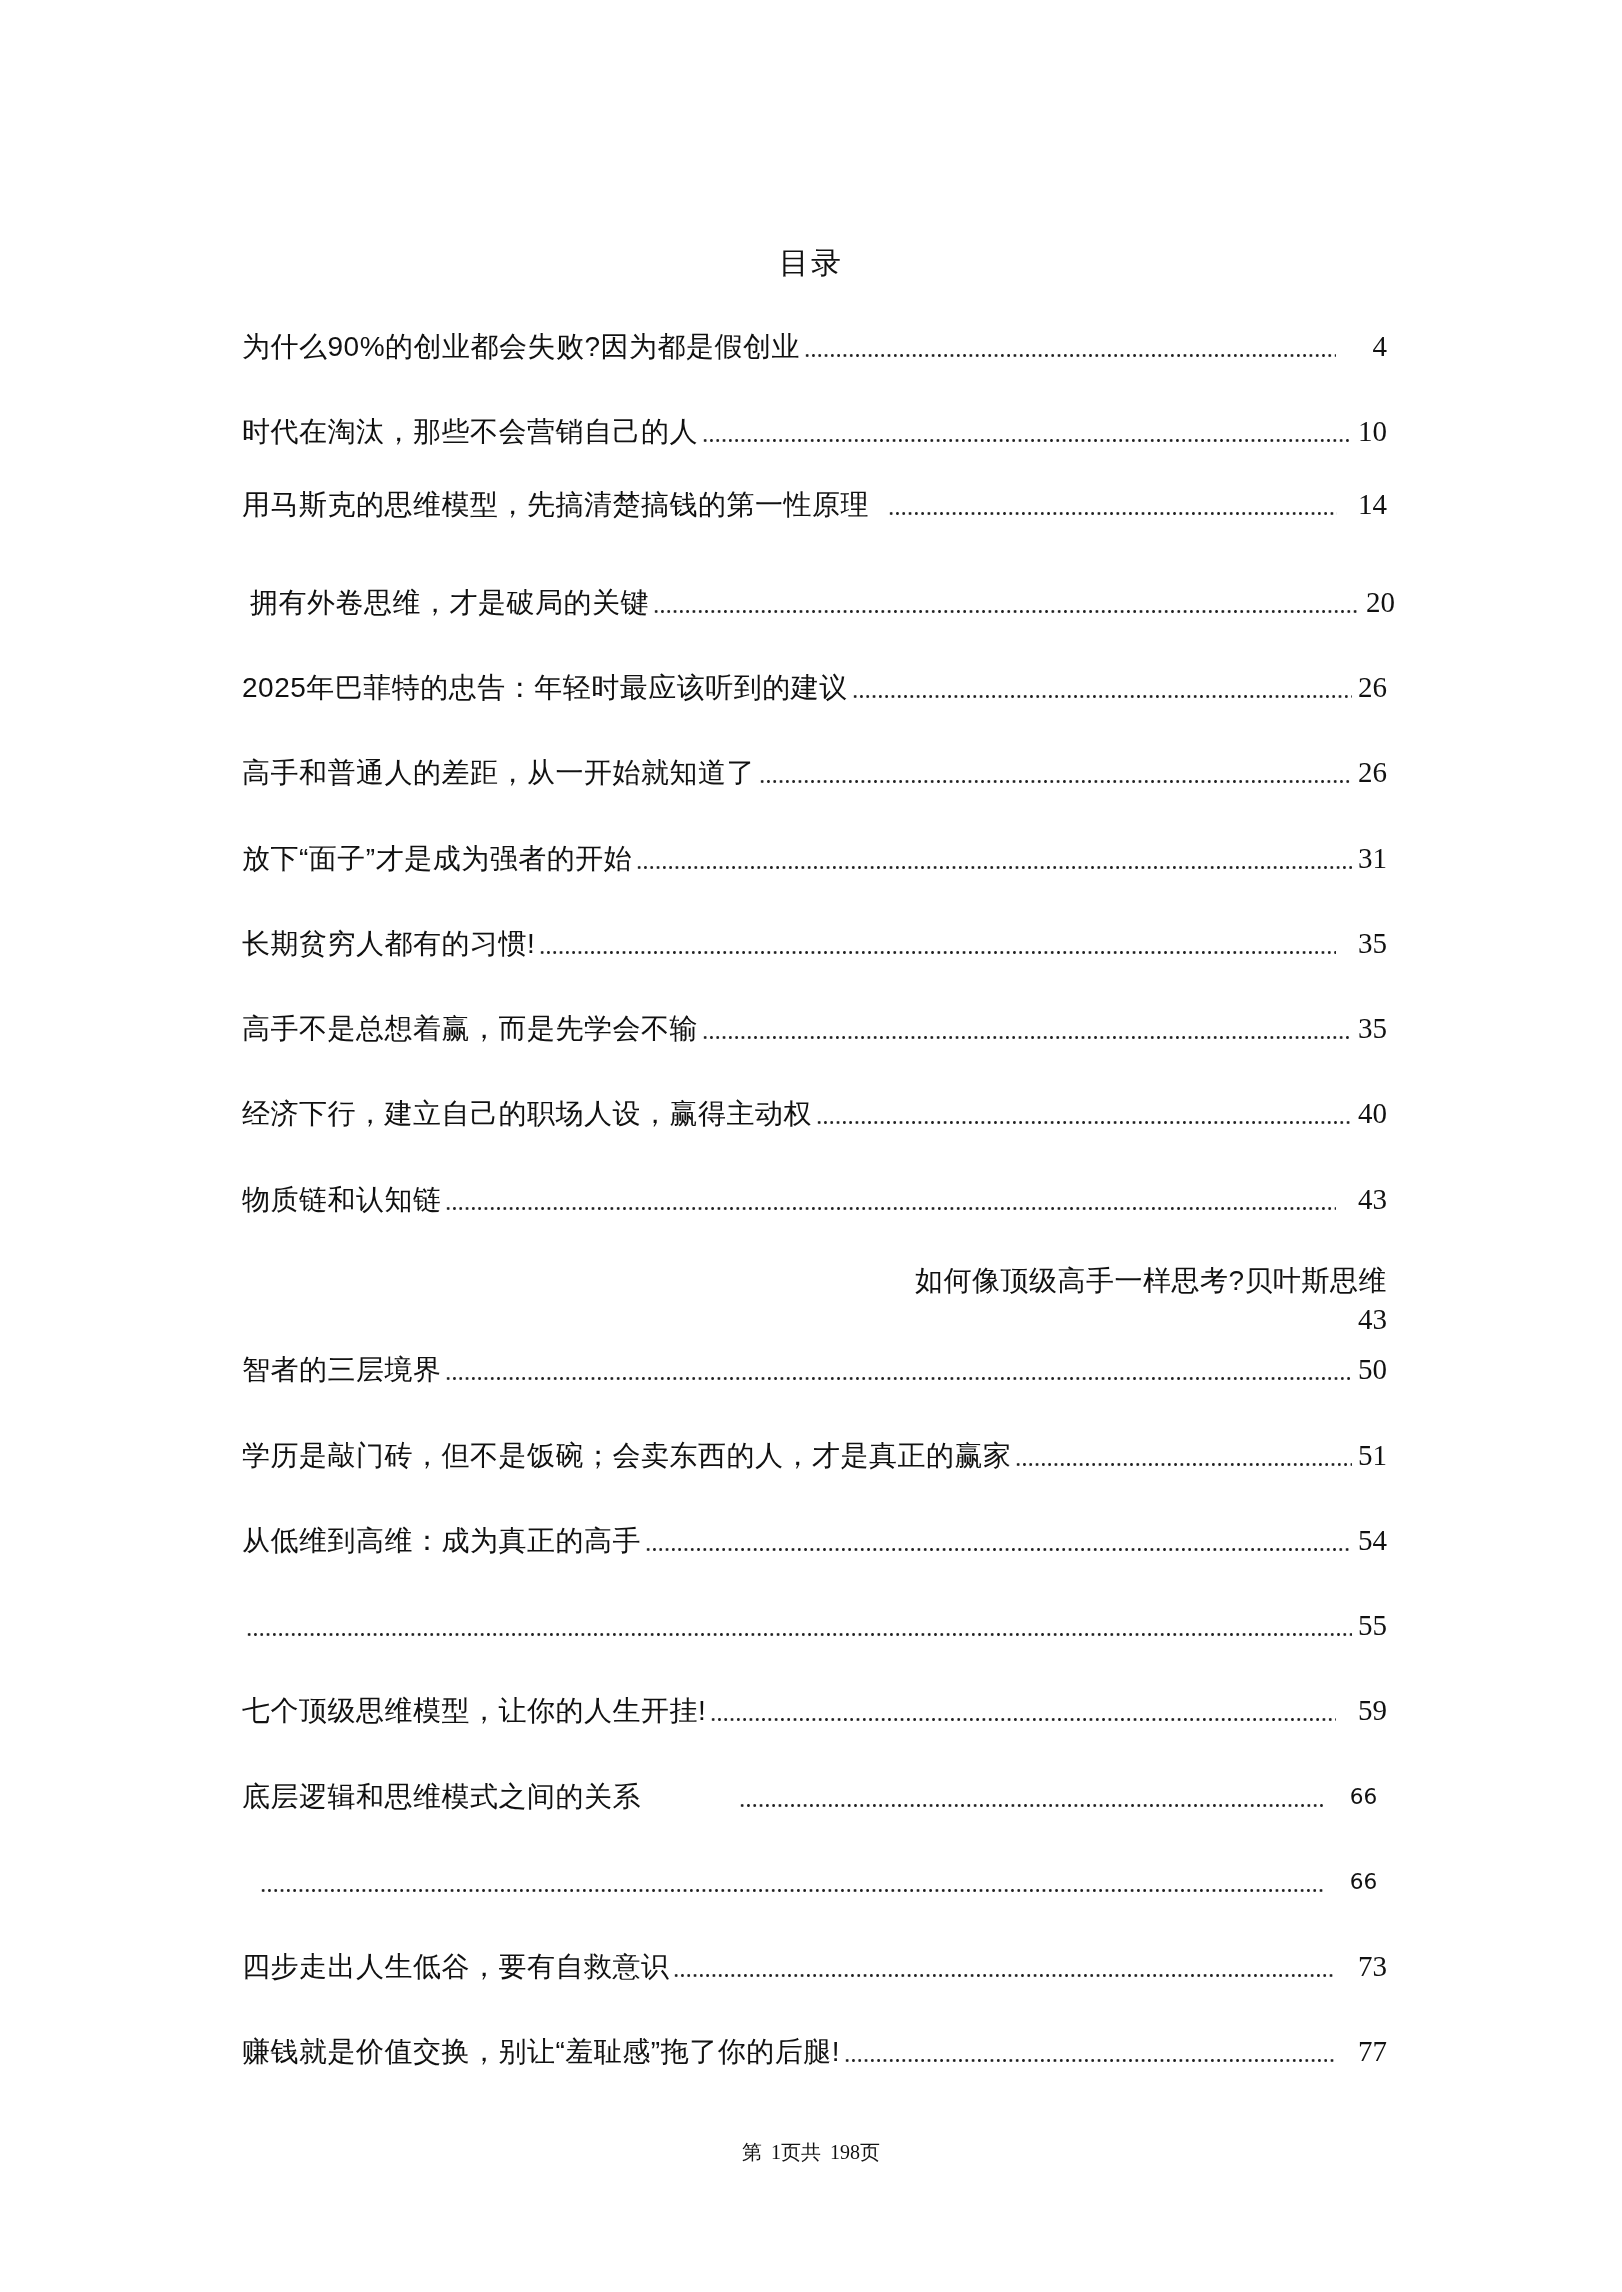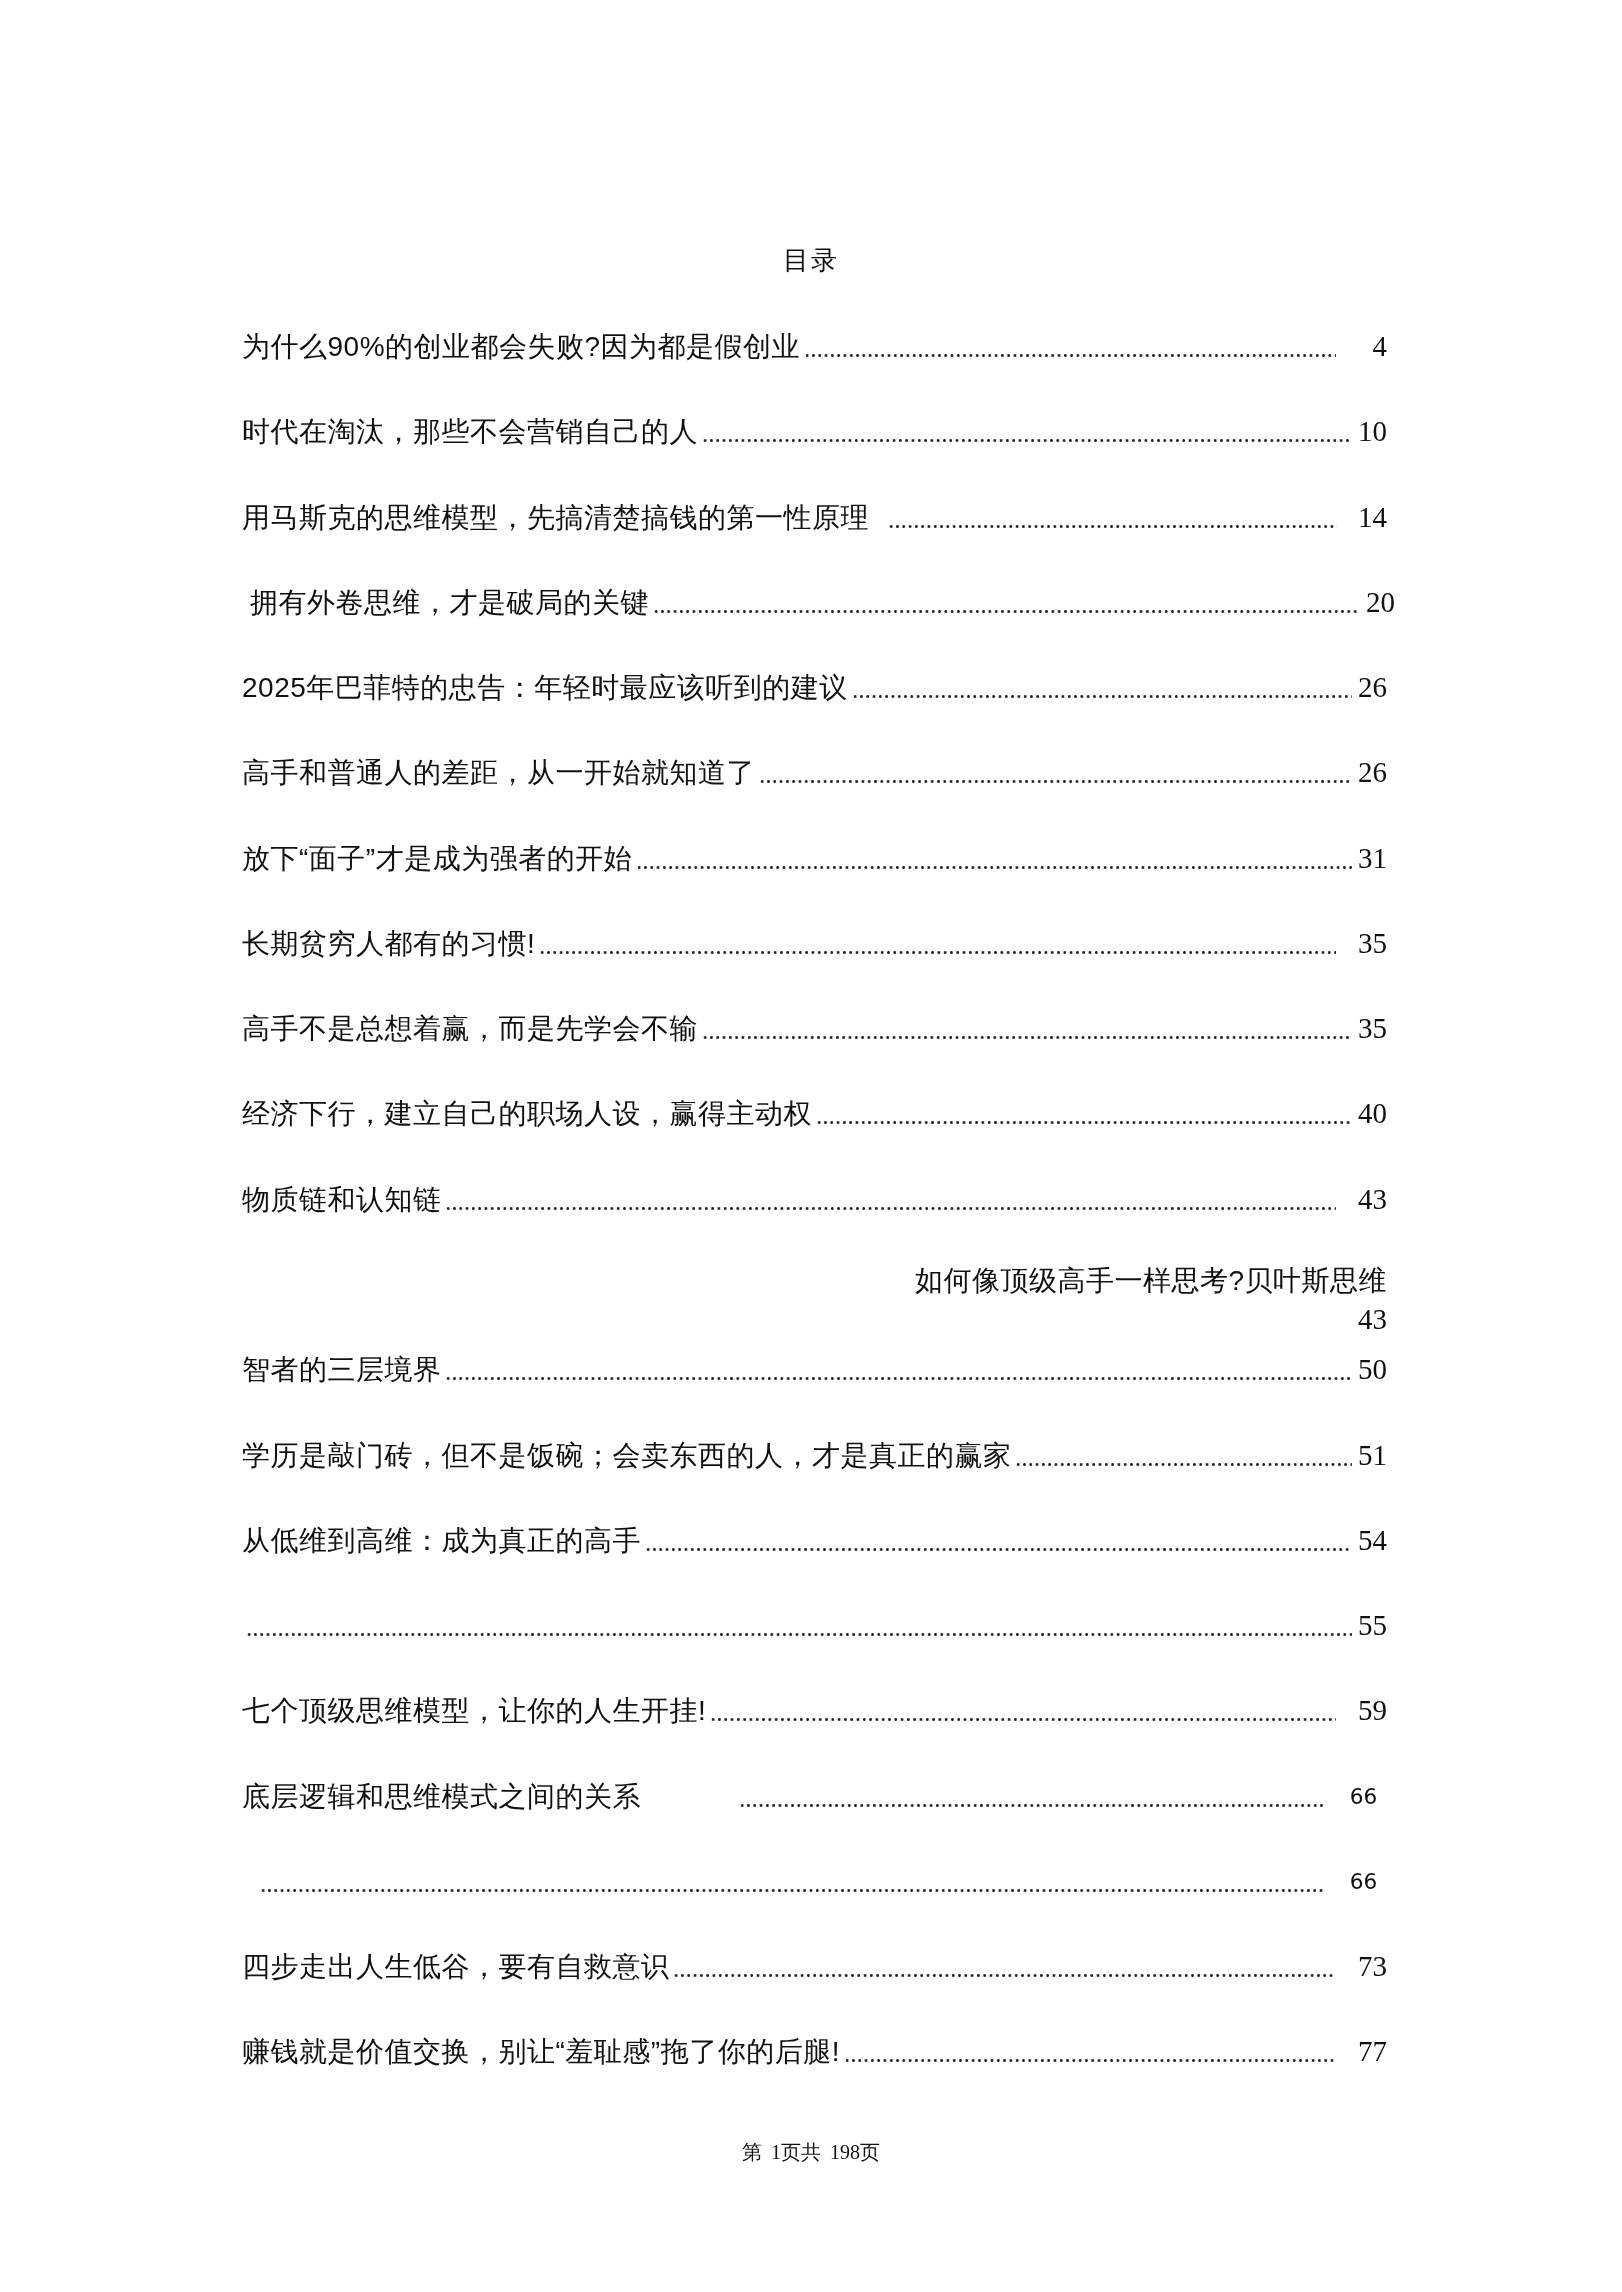--- a/index.html
+++ b/index.html
@@ -20,21 +20,21 @@
       left: 0; top: 0;
       width: 1622px; height: 2293px;
       background: #ffffff;
     }
     .toc-title {
       position: absolute;
       top: 243px;
       left: 0;
       width: 1622px;
       text-align: center;
-      font-size: 26px;
+      font-size: 30px;
       letter-spacing: 2px;
     }
     .toc-list {
       position: absolute;
       left: 242px;
       top: 323px;
       width: 1145px;
     }
     .toc-entry {
       position: absolute;
@@ -113,21 +113,21 @@
       <span class="toc-dots"></span>
       <span class="toc-page pad">4</span>
     </div>
 
     <div class="toc-entry" style="top:85px;">
       <span class="toc-text">时代在淘汰，那些不会营销自己的人</span>
       <span class="toc-dots"></span>
       <span class="toc-page">10</span>
     </div>
 
-    <div class="toc-entry" style="top:171px;gap:15px;">
+    <div class="toc-entry" style="top:158px;gap:15px;">
       <span class="toc-text">用马斯克的思维模型，先搞清楚搞钱的第一性原理</span>
       <span class="toc-dots"></span>
       <span class="toc-page">14</span>
     </div>
 
     <div class="toc-entry" style="top:256px;margin-left:8px;">
       <span class="toc-text">拥有外卷思维，才是破局的关键</span>
       <span class="toc-dots"></span>
       <span class="toc-page">20</span>
     </div>

